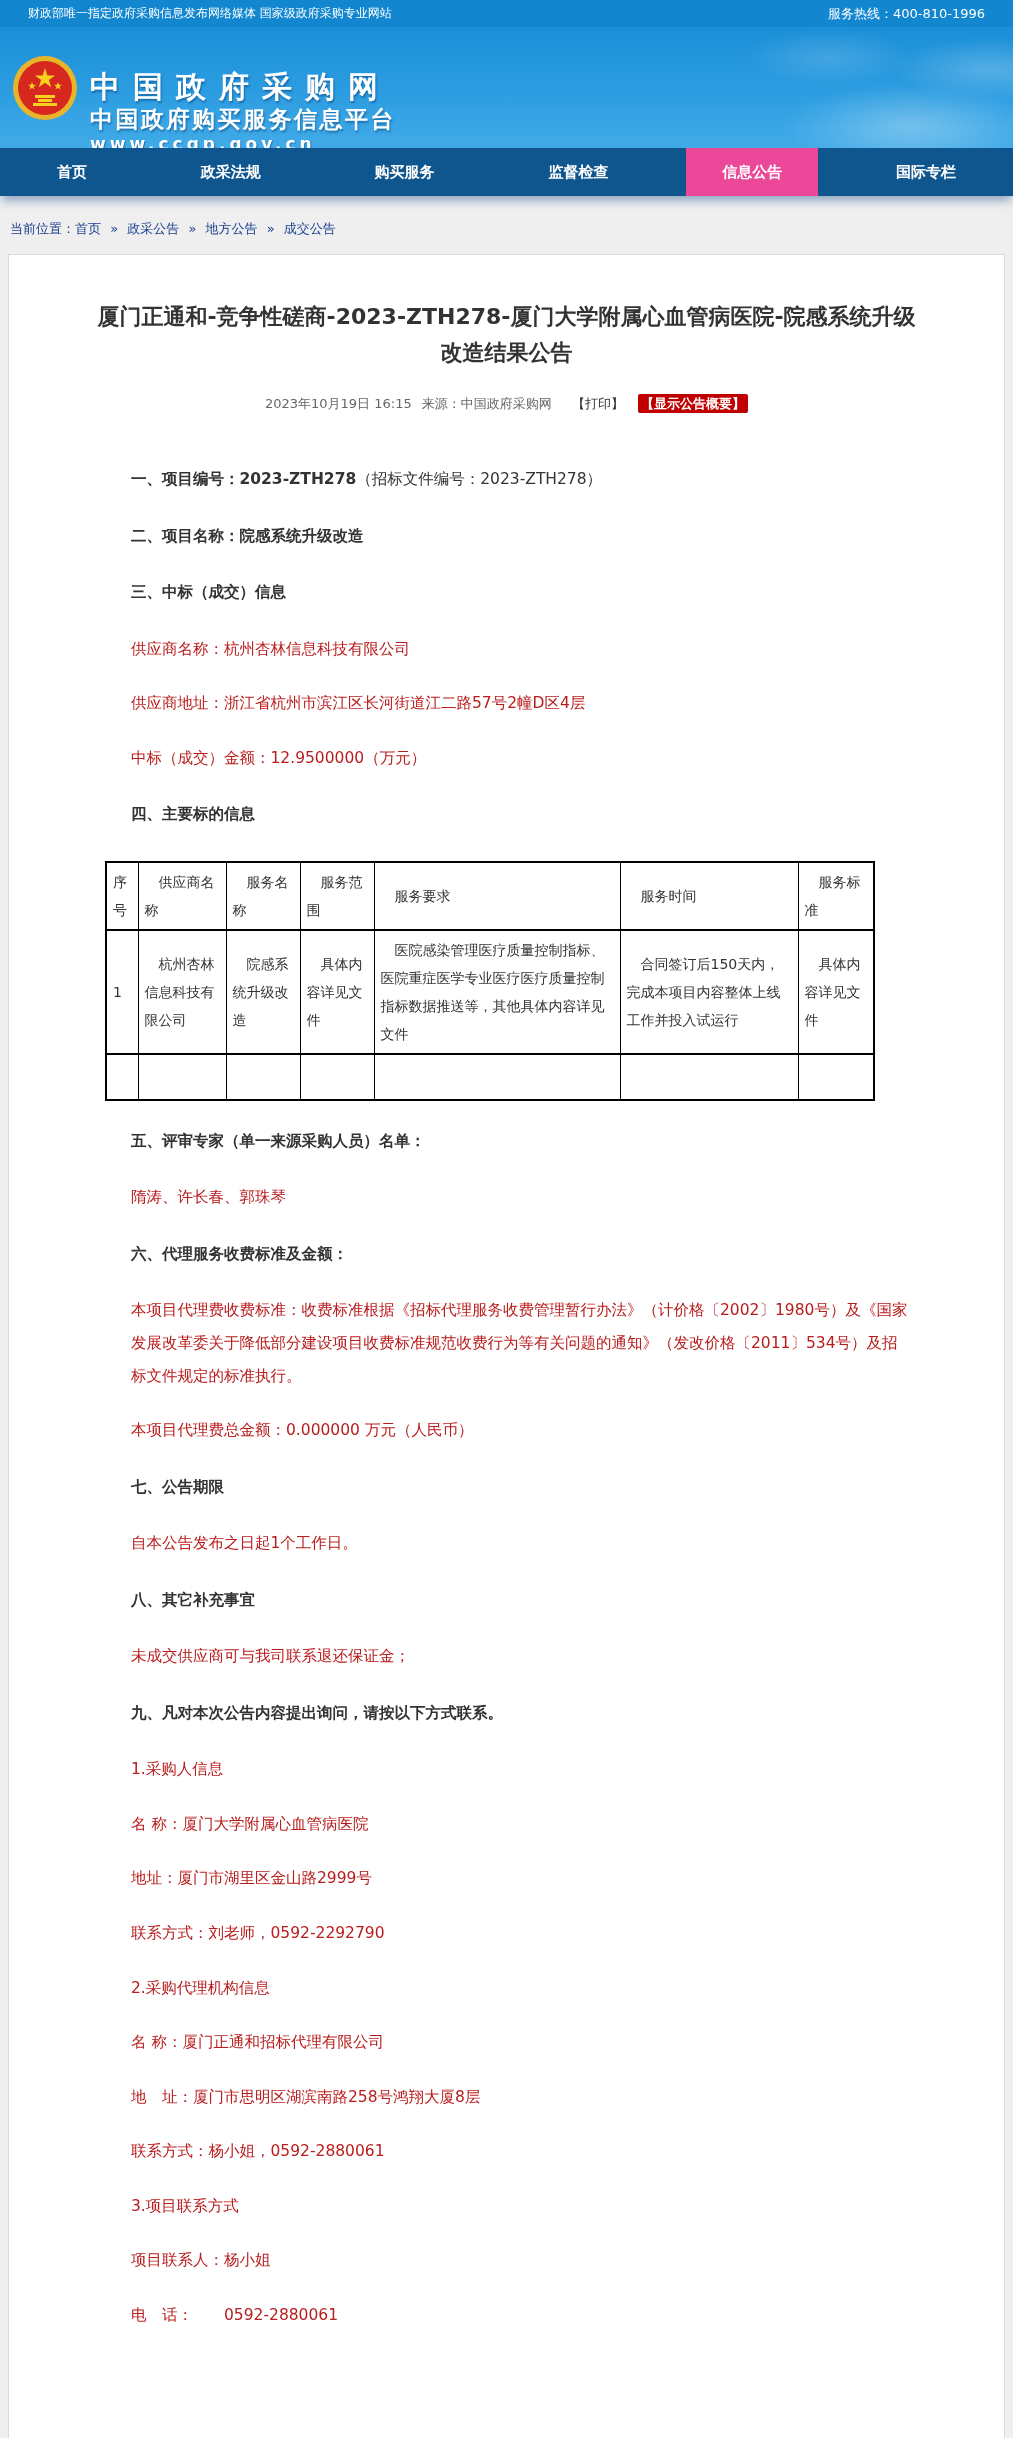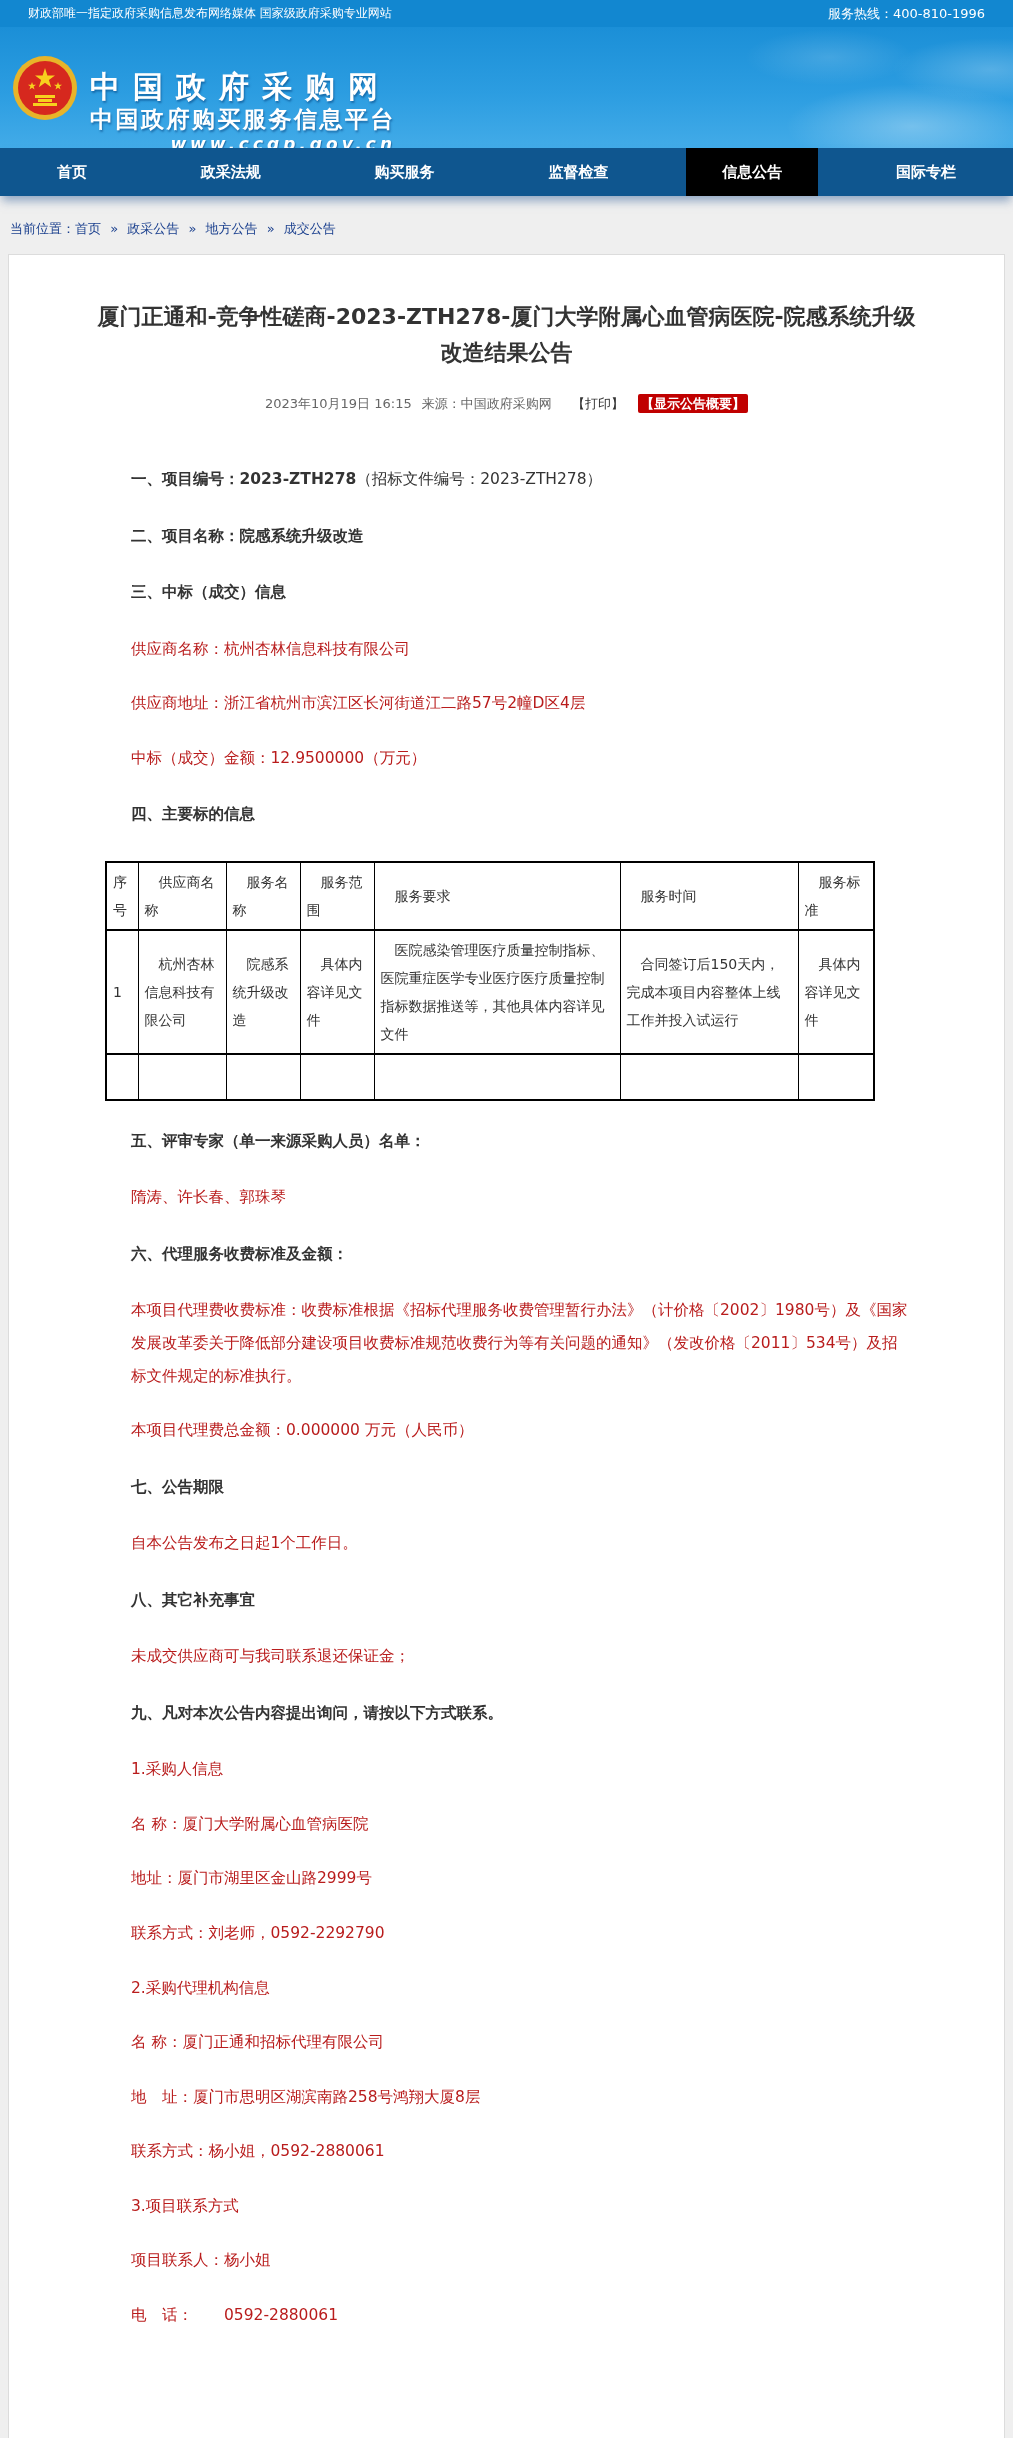--- a/index.html
+++ b/index.html
@@ -36,37 +36,36 @@
   .header-titles { line-height:1.25;margin-top:48px; }
   .site-name {
     font-size:30px; font-weight:bold; letter-spacing:13px; white-space:nowrap;
     text-shadow:1px 2px 2px rgba(0,60,120,.5);
   }
   .site-sub {
     font-size:23px; font-weight:bold; letter-spacing:2.5px; white-space:nowrap;
     text-shadow:1px 2px 2px rgba(0,60,120,.5);
   }
   .site-url {
-    font-size:17px; font-weight:bold; letter-spacing:4px; text-align:right;
+    font-size:17px; font-weight:bold; letter-spacing:4px; text-align:left;
     text-shadow:1px 1px 1px rgba(0,60,120,.5);
-    font-style:italic;
   }
 
   
   .nav {
     height:48px; background:#0f568f; display:flex;
     justify-content:space-around; align-items:stretch;
     box-shadow:0 7px 9px -2px rgba(70,110,160,.55);
     position:relative; z-index:2;
   }
   .nav a {
     color:#fff; font-size:15px; font-weight:bold; text-decoration:none;
     display:flex; align-items:center; padding:0 36px;
   }
-  .nav a.active { background:#000000; }
+  .nav a.active { background:#ec4899; }
 
   
   .breadcrumb {
     padding:24px 0 16px 10px; font-size:13px; color:#1c418f;border-radius:27px;
   }
   .breadcrumb a { color:#1c418f; text-decoration:none; }
   .breadcrumb .sep { margin:0 5px; }
 
   
   .card {

